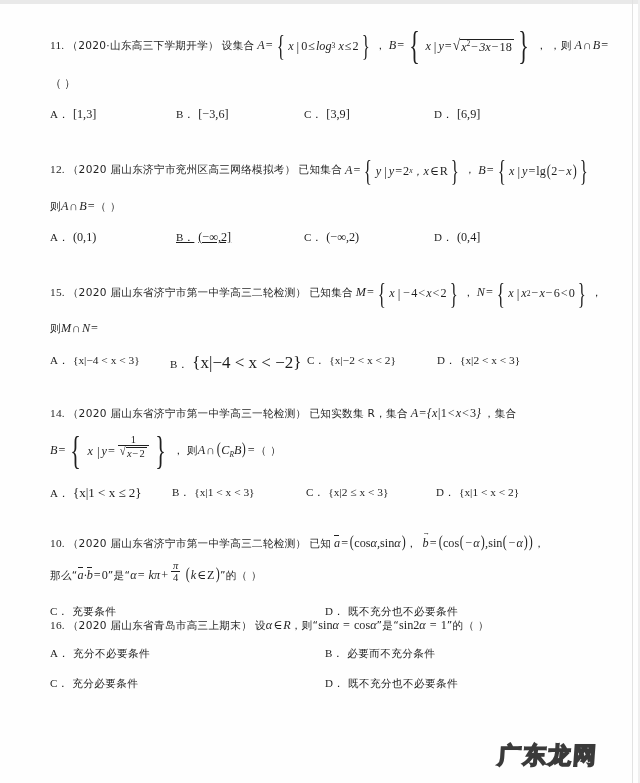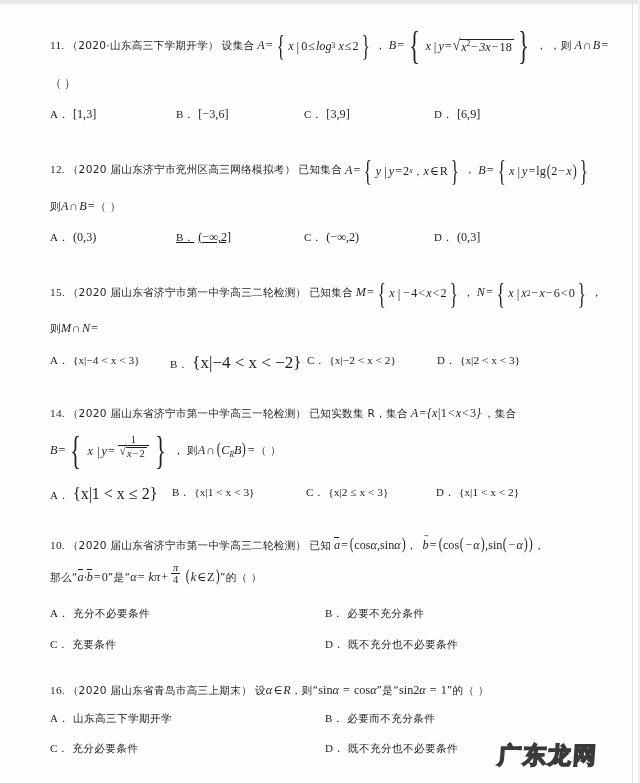--- a/index.html
+++ b/index.html
@@ -243,30 +243,30 @@
         </span><span class="cn">，</span>
         <span class="mth">
           B<span class="op">=</span><span class="brace-set"><span class="brace brace-tall">{</span><span style="padding:0 1px;">x</span><span class="bar">|</span>y<span class="op">=</span><span class="up">lg</span><span class="paren-big">(</span><span class="up">2</span><span class="op">−</span>x<span class="paren-big">)</span><span class="brace brace-tall">}</span></span>
         </span>
       </div>
       <div class="q-line" style="margin-bottom:18px;">
         <span class="cn">则</span><span class="mth">A<span class="op">∩</span>B<span class="op">=</span></span><span class="cn">（    ）</span>
       </div>
       <div class="choices">
         <div class="choice" style="width:126px;">
-          <span class="lbl">A．</span><span class="mth" style="font-style:normal;">(0,3)</span>
+          <span class="lbl">A．</span><span class="mth" style="font-style:normal;">(0,1)</span>
         </div>
         <div class="choice" style="width:128px;text-decoration:underline;">
           <span class="lbl">B．</span><span class="mth" style="font-style:normal;">(−∞,2]</span>
         </div>
         <div class="choice" style="width:130px;">
           <span class="lbl">C．</span><span class="mth" style="font-style:normal;">(−∞,2)</span>
         </div>
         <div class="choice">
-          <span class="lbl">D．</span><span class="mth" style="font-style:normal;">(0,3]</span>
+          <span class="lbl">D．</span><span class="mth" style="font-style:normal;">(0,4]</span>
         </div>
       </div>
     </div>
 
     <div class="q-block" style="margin-top:36px;">
       <div class="q-line" style="margin-bottom:16px;">
         <span class="q-num">15.</span>
         <span class="cn">（2020 届山东省济宁市第一中学高三二轮检测）</span>
         <span class="cn">已知集合</span>
         <span class="mth">
@@ -310,21 +310,21 @@
                 <span class="den"><span class="sqrt">
                     <span class="sqrt-sign" style="font-size:11px;">√</span>
                     <span class="sqrt-body">x<span class="op">−</span><span class="up">2</span></span>
                   </span></span>
               </span><span class="brace brace-xtall">}</span></span>
         </span><span class="cn">，</span>
         <span class="cn">则</span><span class="mth">A<span class="op">∩</span><span class="paren-big">(</span>C<sub class="sb" style="font-style:italic;">R</sub>B<span class="paren-big">)</span><span class="op">=</span></span><span class="cn">（    ）</span>
       </div>
       <div class="choices" style="font-size:11px;">
         <div class="choice" style="width:122px;">
-          <span class="lbl">A．</span><span class="mth" style="font-style:normal;font-size:16px;">{x|1 &lt; x ≤ 2}</span>
+          <span class="lbl">A．</span><span class="mth" style="font-style:normal;font-size:13px;">{x|1 &lt; x ≤ 2}</span>
         </div>
         <div class="choice" style="width:134px;">
           <span class="lbl">B．</span><span class="mth" style="font-style:normal;font-size:11.4px;">{x|1 &lt; x &lt; 3}</span>
         </div>
         <div class="choice" style="width:130px;">
           <span class="lbl">C．</span><span class="mth" style="font-style:normal;font-size:11.4px;">{x|2 ≤ x &lt; 3}</span>
         </div>
         <div class="choice">
           <span class="lbl">D．</span><span class="mth" style="font-style:normal;font-size:11.4px;">{x|1 &lt; x &lt; 2}</span>
         </div>
@@ -338,47 +338,39 @@
         <span class="cn">已知</span>
         <span class="mth"><span class="vecbar">a</span><span class="op">=</span><span class="paren-big">(</span><span class="up">cos</span>α,<span class="up">sin</span>α<span class="paren-big">)</span></span><span class="cn">，</span>&nbsp;
         <span class="mth"><span class="vecarrow">b</span><span class="op">=</span><span class="paren-big">(</span><span class="up">cos</span><span class="paren-big">(</span><span class="op">−</span>α<span class="paren-big">)</span>,<span class="up">sin</span><span class="paren-big">(</span><span class="op">−</span>α<span class="paren-big">)</span><span class="paren-big">)</span></span><span class="cn">，</span>
       </div>
       <div class="q-line" style="margin-bottom:16px;">
         <span class="cn">那么“</span><span class="mth"><span class="vecbar">a</span>·<span class="vecbar">b</span><span class="op">=</span><span class="up">0</span></span><span class="cn">”是“</span><span class="mth">α<span class="op">=</span>&nbsp;k<span style="font-style:italic;">π</span><span class="op">+</span><span class="frac">
               <span class="num" style="font-style:italic;">π</span>
               <span class="den up">4</span>
             </span>&nbsp;<span class="paren-big">(</span>k<span class="op">∈</span><span class="up" style="font-family:'Liberation Serif',serif;">Z</span><span class="paren-big">)</span></span><span class="cn">”的</span><span class="cn">（  ）</span>
       </div>
-      <div class="choices" style="margin-bottom:16px;">
-        <div class="choice" style="width:275px;">
-          <span class="lbl">A．</span><span class="cnopt">充分不必要条件</span>
-        </div>
-        <div class="choice">
-          <span class="lbl">B．</span><span class="cnopt">必要不充分条件</span>
-        </div>
-      </div>
       <div class="choices">
         <div class="choice" style="width:275px;">
           <span class="lbl">C．</span><span class="cnopt">充要条件</span>
         </div>
         <div class="choice">
           <span class="lbl">D．</span><span class="cnopt">既不充分也不必要条件</span>
         </div>
       </div>
     </div>
 
-    <div class="q-block" style="margin-top:32px;">
+    <div class="q-block" style="">
       <div class="q-line" style="margin-bottom:15px;">
         <span class="q-num">16.</span>
         <span class="cn">（2020 届山东省青岛市高三上期末）</span>
         <span class="cn">设</span><span class="mth">α<span class="op">∈</span><span style="font-style:italic;">R</span></span><span class="cn">，则“</span><span class="mth" style="font-style:normal;"><span class="up">sin</span><span style="font-style:italic;">α</span> <span class="op">=</span> <span class="up">cos</span><span style="font-style:italic;">α</span></span><span class="cn">”是“</span><span class="mth" style="font-style:normal;"><span class="up">sin2</span><span style="font-style:italic;">α</span> <span class="op">=</span> <span class="up">1</span></span><span class="cn">”的</span><span class="cn">（  ）</span>
       </div>
       <div class="choices" style="margin-bottom:15px;">
         <div class="choice" style="width:275px;">
-          <span class="lbl">A．</span><span class="cnopt">山东高三下学期开学</span>
+          <span class="lbl">A．</span><span class="cnopt">充分不必要条件</span>
         </div>
         <div class="choice">
           <span class="lbl">B．</span><span class="cnopt">必要而不充分条件</span>
         </div>
       </div>
       <div class="choices">
         <div class="choice" style="width:275px;">
           <span class="lbl">C．</span><span class="cnopt">充分必要条件</span>
         </div>
         <div class="choice">

